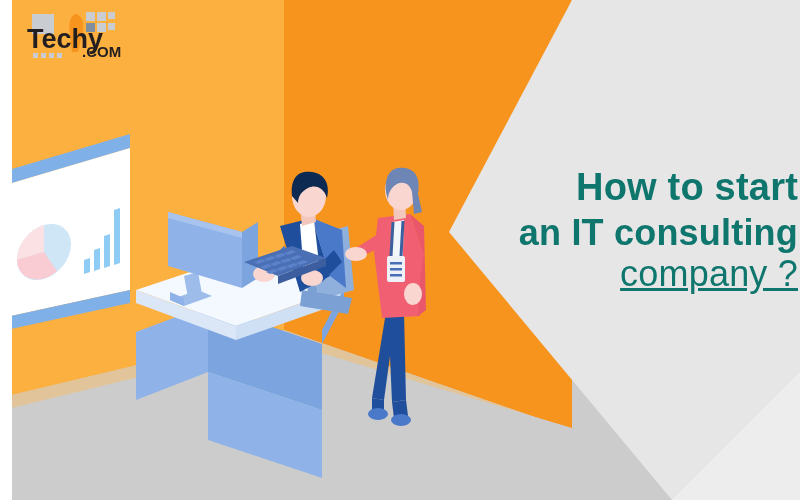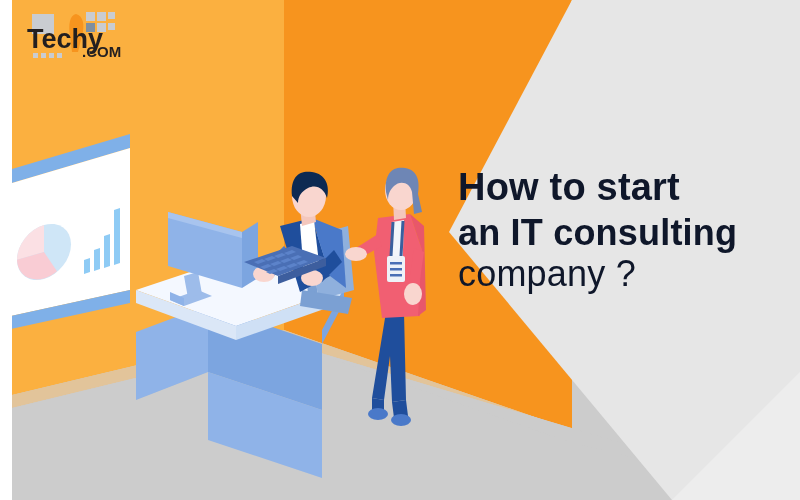--- a/index.html
+++ b/index.html
@@ -28,23 +28,23 @@
     z-index:40;
   }
   .logo svg{display:block;width:125px;height:62px;}
 
   
   .headline{
     position:absolute;
     right:14px;
     top:168px;
     width:340px;
-    text-align:left;
+    text-align:right;
     z-index:30;
-    color:#0f172a;
+    color:#0f766e;
     line-height:1.04;
   }
   .hl-1{
     font-size:38px;
     font-weight:700;
     letter-spacing:0.2px;
     white-space:nowrap;
     margin:0 0 6px 0;
   }
   .hl-2{
@@ -53,20 +53,21 @@
     letter-spacing:0.2px;
     white-space:nowrap;
     margin:0 0 4px 0;
   }
   .hl-3{
     font-size:36px;
     font-weight:400;
     letter-spacing:0.2px;
     white-space:nowrap;
     margin:0;
+    text-decoration:underline;
   }
 </style>
 </head>
 <body>
 
 <div class="banner">
 
   <div class="layer">
     <svg viewBox="0 0 800 500" width="800" height="500" xmlns="http://www.w3.org/2000/svg">
 

